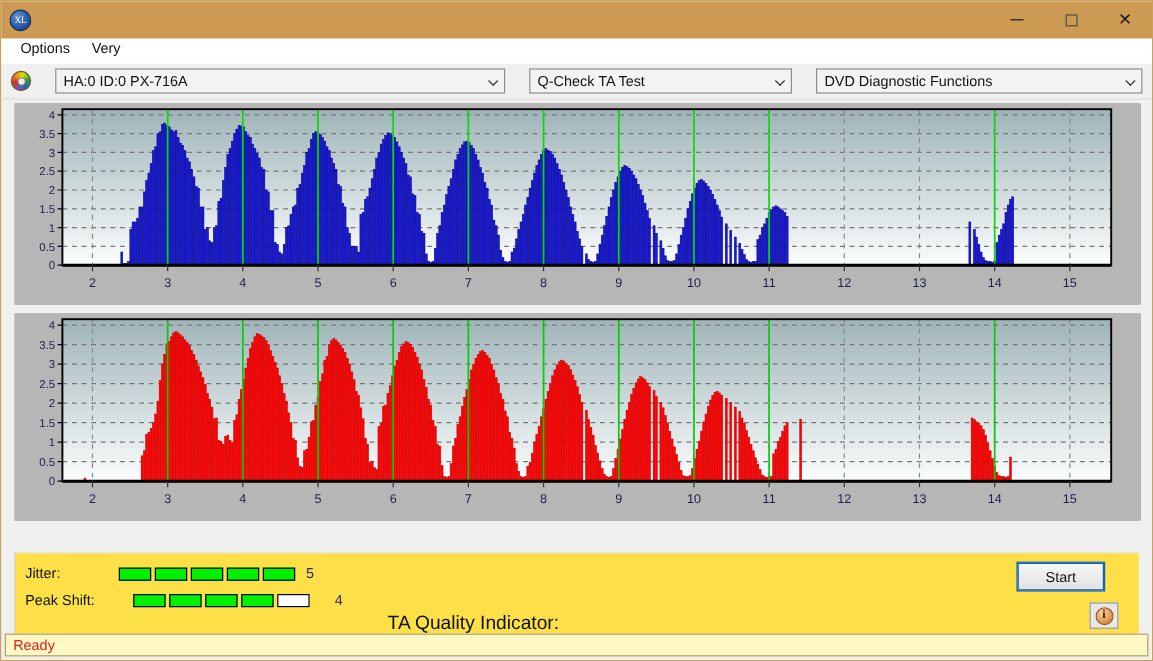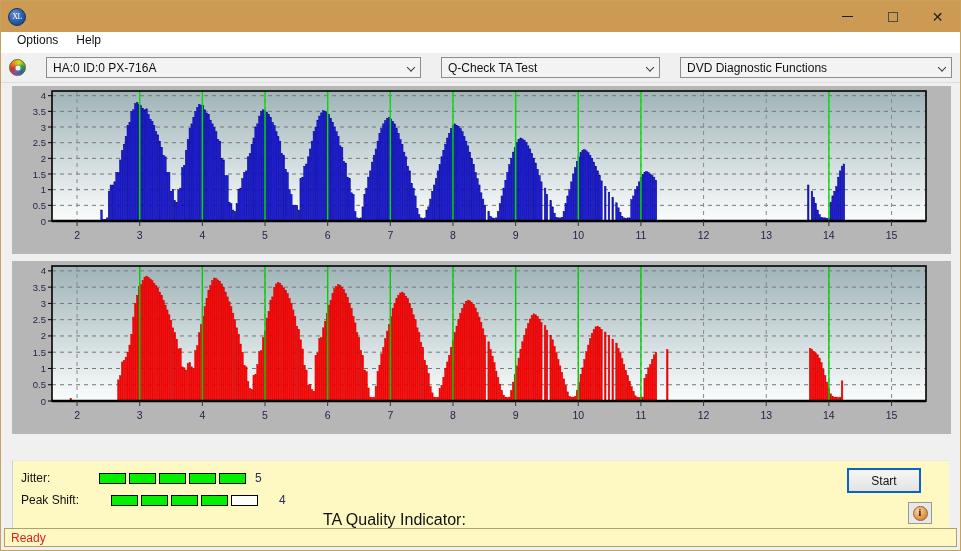--- a/index.html
+++ b/index.html
@@ -133,21 +133,21 @@
     height: 168px;
   }
   .chart-wrap.second { height: 173px; margin-top: 7px; }
   .chart-svg { display: block; }
 
   
   .bottom {
     position: absolute;
     left: 11px; right: 11px;
     top: 459px; height: 69px;
-    background: #fef9c3;
+    background: #fde047;
     border-left: 1px solid #d0d0d0;
     border-top: 1px solid #e8e8e8;
     text-decoration: underline;
   }
   .meter-row {
     position: absolute;
     display: flex;
     align-items: center;
     font-size: 12px;
     color: #111;
@@ -243,21 +243,21 @@
         <span class="glyph-max"></span>
       </div>
       <div class="win-btn close">
         <span class="glyph-close">✕</span>
       </div>
     </div>
   </div>
 
   <div class="menubar">
     <div class="menu-item">Options</div>
-    <div class="menu-item">Help</div>
+    <div class="menu-item">Very</div>
   </div>
 
   <div class="toolbar">
     <div class="disc-icon"></div>
     <div class="combo" id="combo-drive">
       <span>HA:0 ID:0  PX-716A</span>
       <span class="caret"></span>
     </div>
     <div class="combo" id="combo-test">
       <span>Q-Check TA Test</span>

